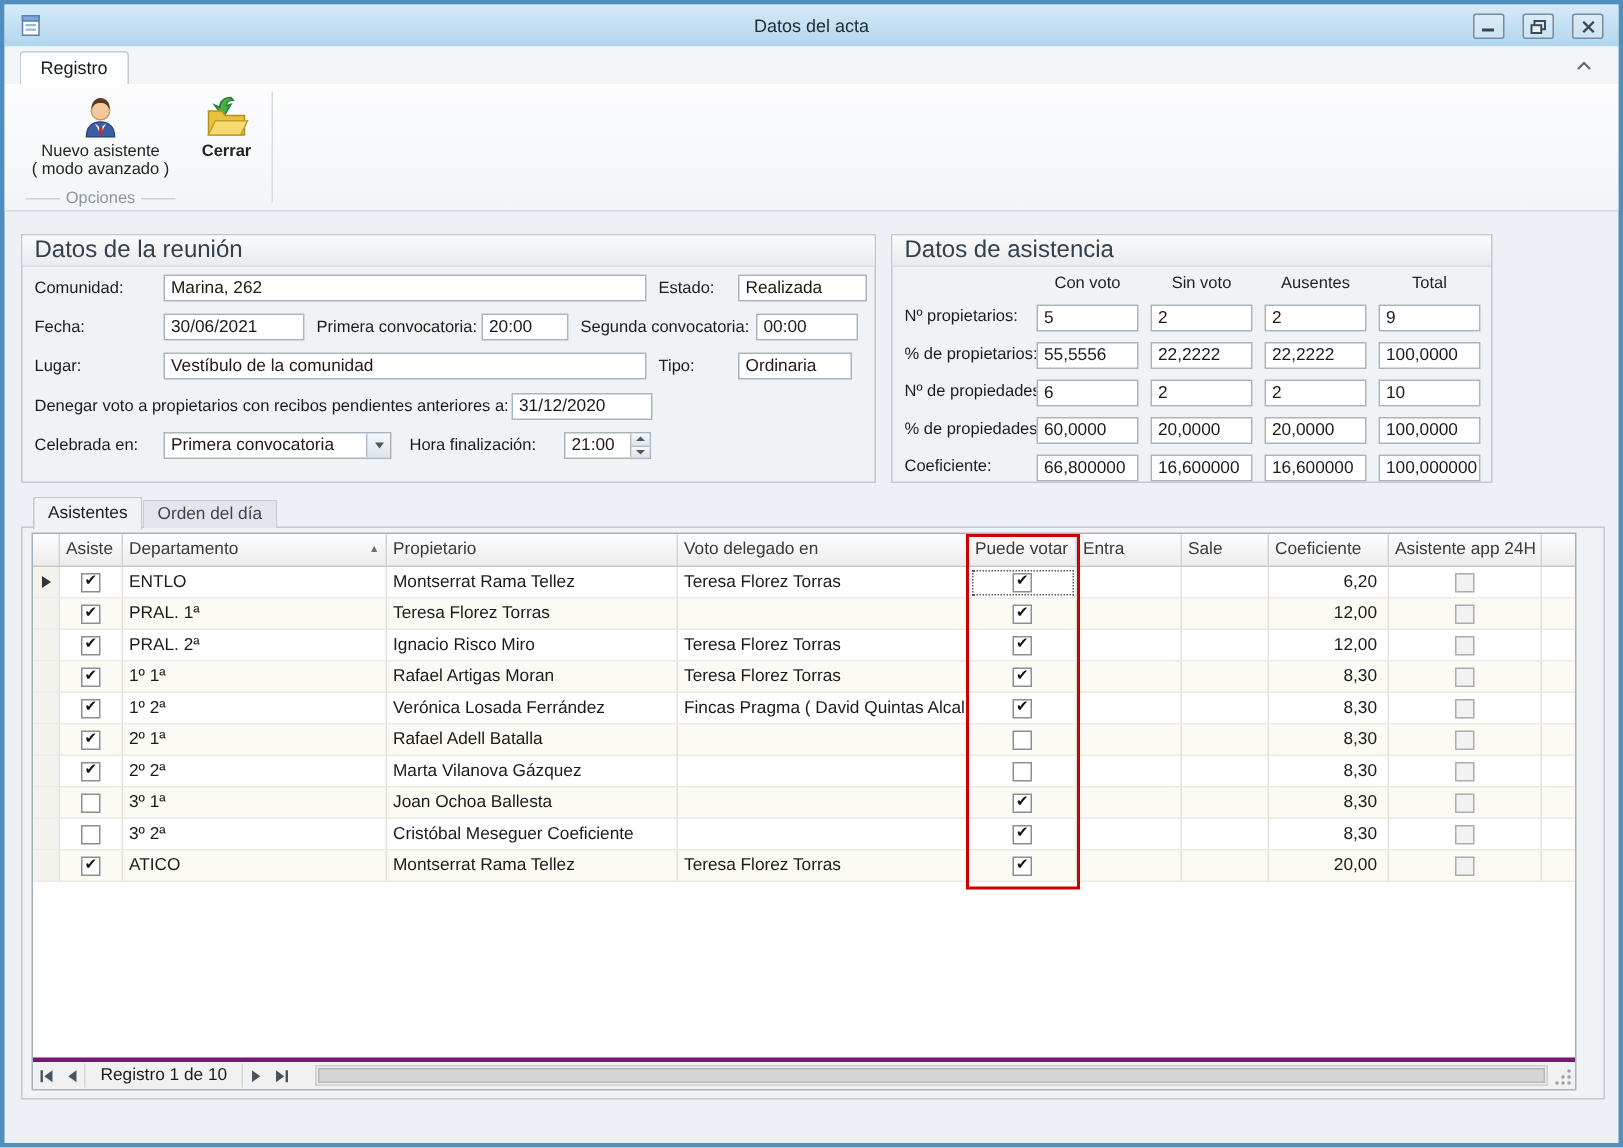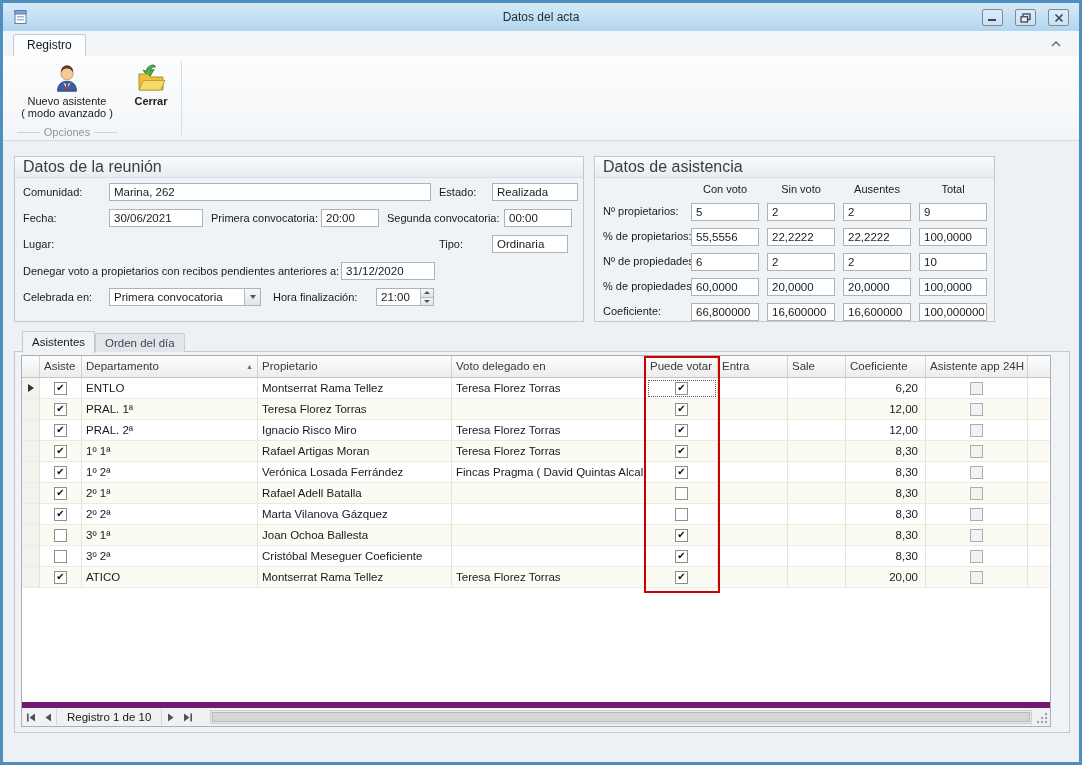--- a/index.html
+++ b/index.html
@@ -71,21 +71,21 @@
   .g-c.fill{flex:1;border-right:none;}
   .g-c.ind{background:#f3f3ee;display:flex;align-items:center;justify-content:center;padding:0;}
   .tri{width:0;height:0;border-top:4px solid transparent;border-bottom:4px solid transparent;border-left:6px solid #333;}
   .cb{width:13px;height:13px;box-sizing:border-box;border:1px solid #8e8e8e;background:#fff;
     display:inline-flex;align-items:center;justify-content:center;font-size:10px;line-height:1;color:#111;}
   .cb.gray{background:#f2f2f2;border-color:#adadad;}
   .focus{outline:1px dotted #5a5a5a;outline-offset:-3px;}
   .g-fillarea{flex:1;background:#fff;}
   .red-rect{position:absolute;left:622px;top:0;width:76px;height:237px;border:2px solid #cc0000;box-sizing:border-box;pointer-events:none;z-index:5;}
   
-  .pager{flex:none;height:18px;background:#f1f1f1;border-top:6px solid #701a75;display:flex;align-items:center;position:relative;}
+  .pager{flex:none;height:18px;background:#f1f1f1;border-top:3px solid #701a75;display:flex;align-items:center;position:relative;}
   .nav-btn{width:17px;height:16px;display:inline-flex;align-items:center;justify-content:center;}
   .pager-text{font-size:11.5px;padding:0 10px;border-left:1px solid #d2d6da;border-right:1px solid #d2d6da;height:16px;line-height:16px;}
   .hscroll{position:absolute;left:188px;right:18px;top:2px;height:14px;background:#e9e9e9;border:1px solid #cfcfcf;box-sizing:border-box;}
   .hthumb{position:absolute;left:1px;right:1px;top:1px;bottom:1px;background:#d6d6d6;border:1px solid #b9b9b9;}
   .grip{position:absolute;right:1px;top:2px;width:14px;height:14px;}
 </style>
 </head>
 <body>
 
 <div class="window">
@@ -165,20 +165,21 @@
       <div class="tb" style="left:477px;top:26px;width:86px;">Realizada</div>
 
       <span class="fl" style="left:8px;top:55px;">Fecha:</span>
       <div class="tb" style="left:94px;top:52px;width:94px;">30/06/2021</div>
       <span class="fl" style="left:196px;top:55px;">Primera convocatoria:</span>
       <div class="tb" style="left:306px;top:52px;width:58px;">20:00</div>
       <span class="fl" style="left:372px;top:55px;">Segunda convocatoria:</span>
       <div class="tb" style="left:489px;top:52px;width:68px;">00:00</div>
 
       <span class="fl" style="left:8px;top:81px;">Lugar:</span>
+      <div class="tb" style="left:94px;top:78px;width:322px;">Vestíbulo de la comunidad</div>
       <span class="fl" style="left:424px;top:81px;">Tipo:</span>
       <div class="tb" style="left:477px;top:78px;width:76px;">Ordinaria</div>
 
       <span class="fl" style="left:8px;top:108px;">Denegar voto a propietarios con recibos pendientes anteriores a:</span>
       <div class="tb" style="left:326px;top:105px;width:94px;">31/12/2020</div>
 
       <span class="fl" style="left:8px;top:134px;">Celebrada en:</span>
       <div class="tb combo" style="left:94px;top:131px;width:152px;">
         <span>Primera convocatoria</span>
         <span class="dd">

